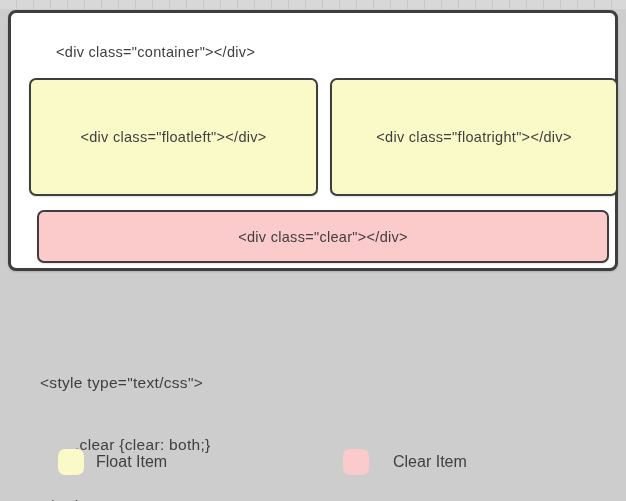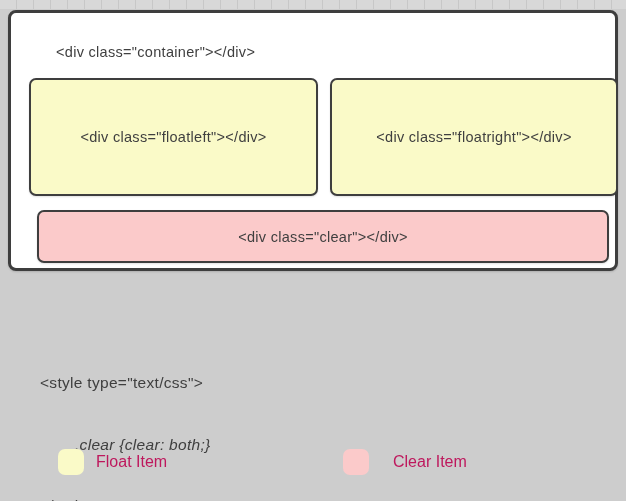--- a/index.html
+++ b/index.html
@@ -55,35 +55,35 @@
   .clear-box   { left:26px;  top:197px; width:572px; height:53px;  background:#fbcaca; }
 
   
   .code {
     position:absolute; left:40px; top:332px;
     font-size:15.5px; line-height:20.5px;
     letter-spacing:0.3px;
     white-space:pre;
   }
   .code-line { min-height:20.5px; }
-  .code-line.indent { margin-left:35px;font-style:italic; }
+  .code-line.indent { margin-left:35px; }
 
   
   .swatch {
     position:absolute; top:449px;
     width:26px; height:26px;
     border-radius:7px;
   }
   .swatch-float { left:58px;  background:#fafac8; }
   .swatch-clear { left:343px; background:#fbcaca; }
   .legend-label {
     position:absolute; top:449px;
     height:26px; line-height:26px;
     font-size:16px;
-    color:#be185d;
+    color:#404040;
   }
   .legend-label-float { left:96px; }
   .legend-label-clear { left:380px;margin-left:13px; }
 </style>
 </head>
 <body>
 
 <div class="ruler"></div>
 
 <div class="container-box">

